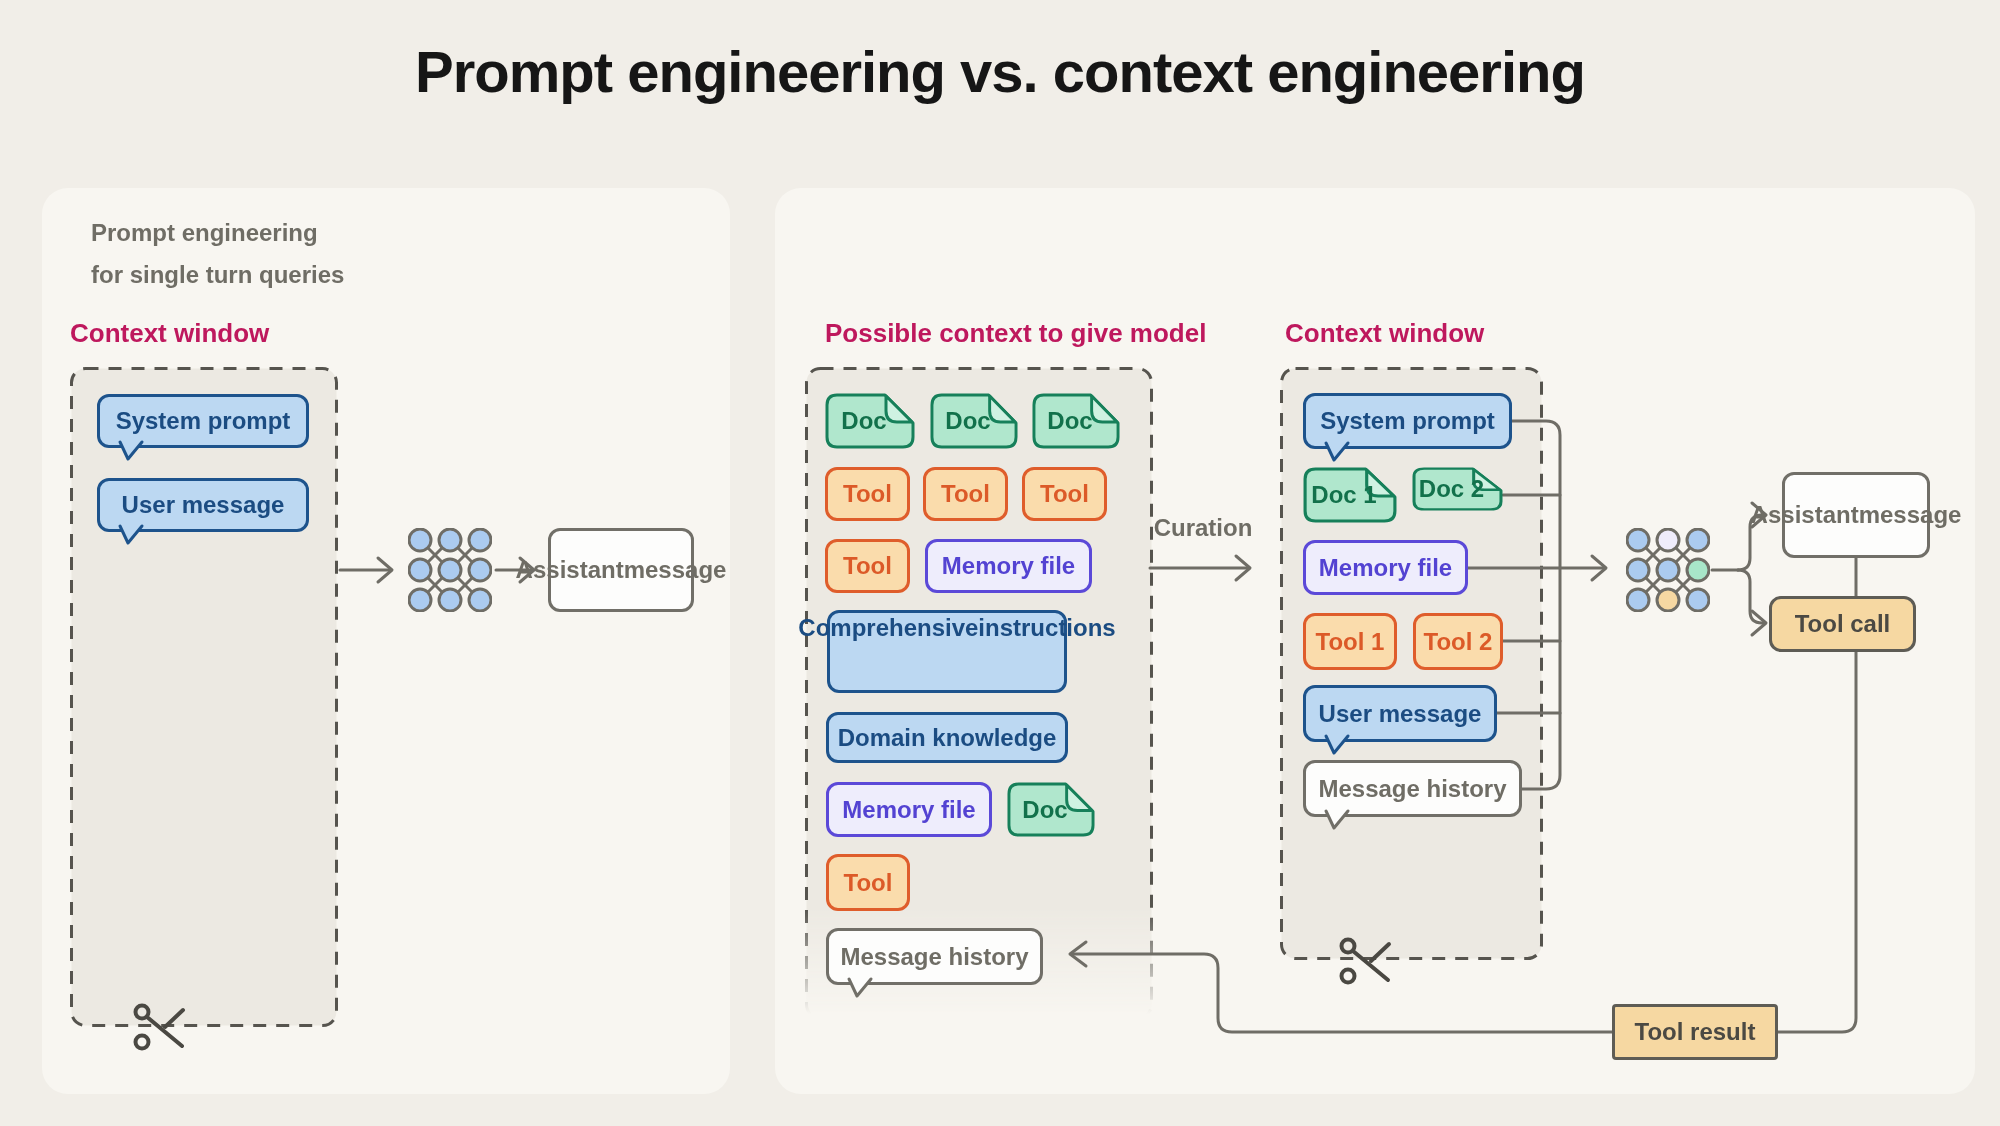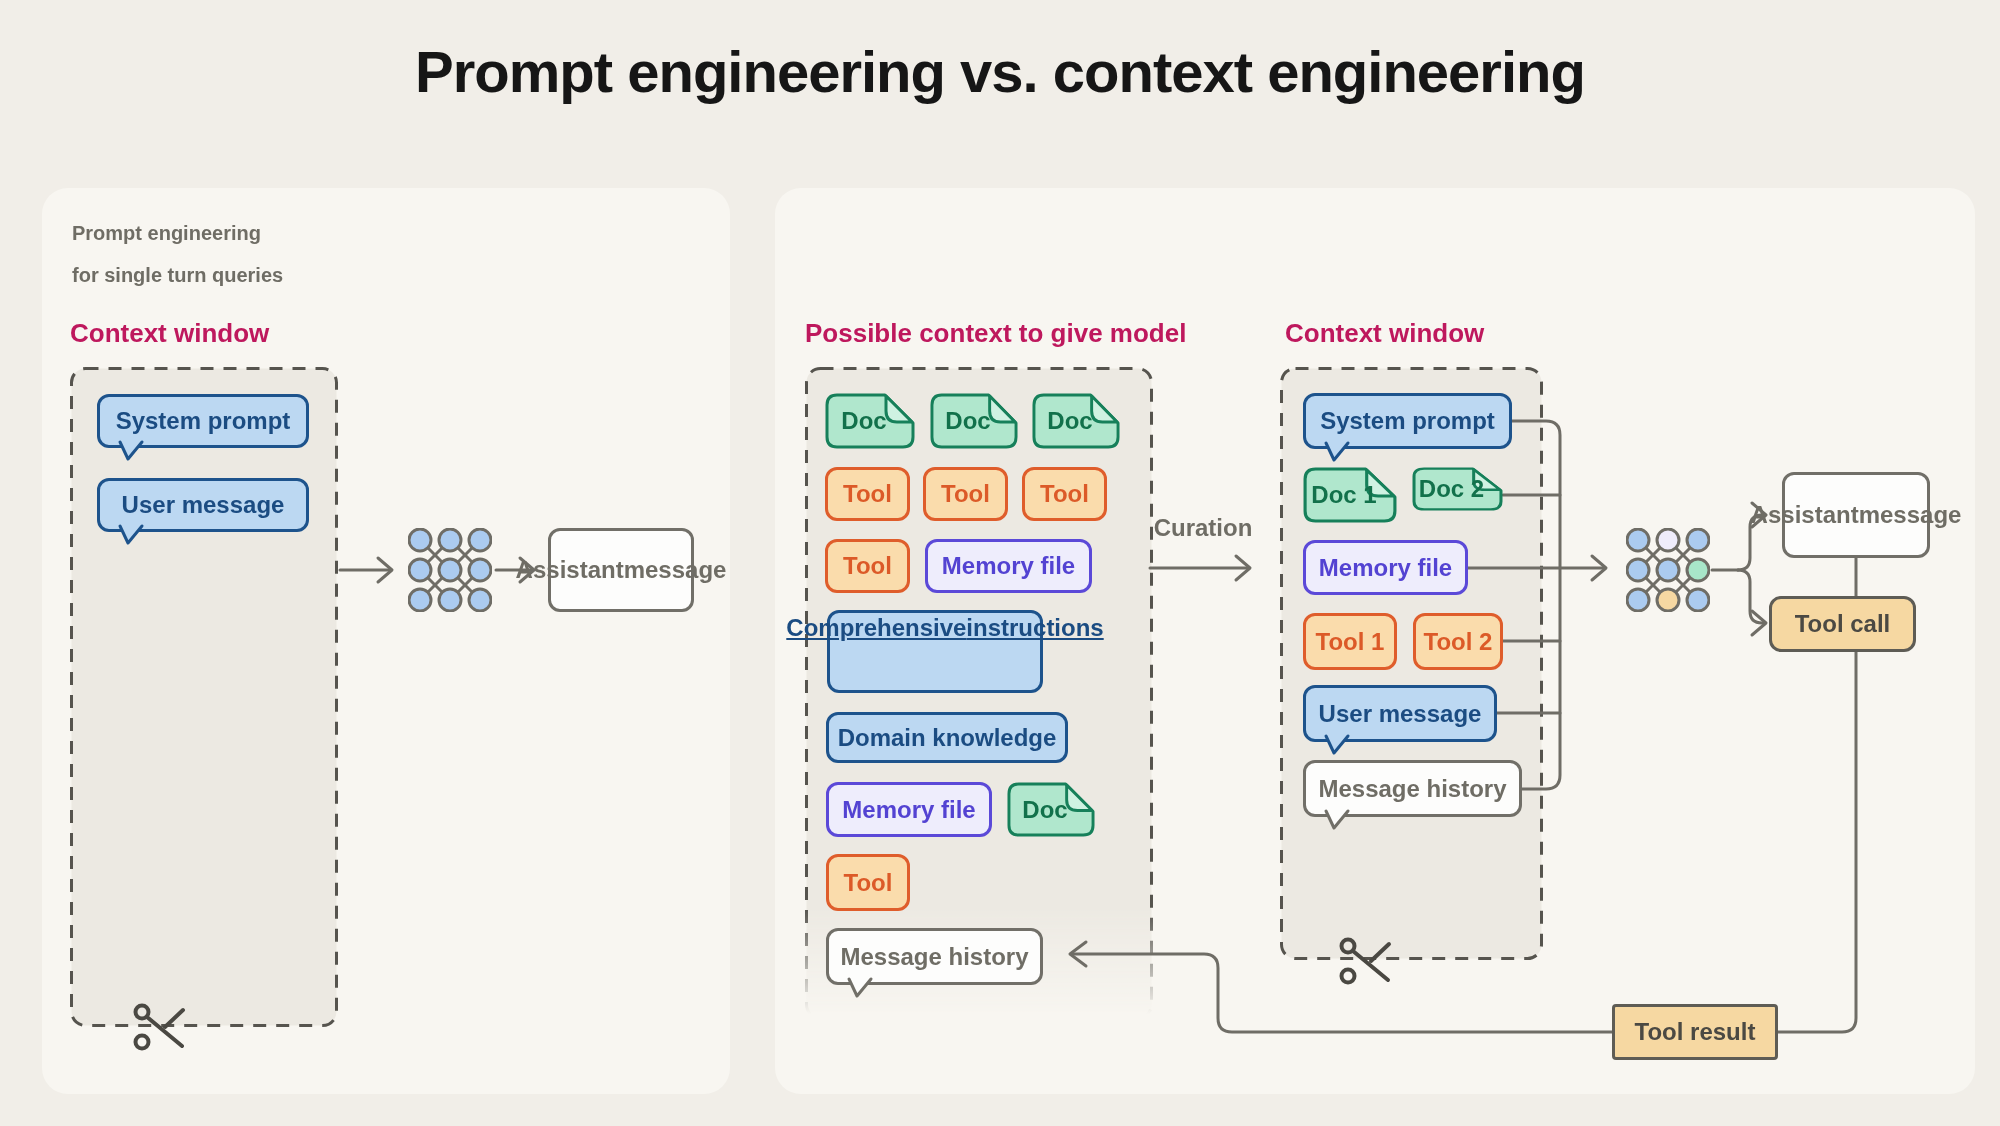--- a/index.html
+++ b/index.html
@@ -1,21 +1,21 @@
 <!DOCTYPE html>
 <html><head>
 <meta charset="utf-8">
 <style>
   html,body{margin:0;padding:0;background:#F1EEE8;}
   .canvas{position:relative;width:2000px;height:1126px;background:#F1EEE8;overflow:hidden;
           font-family:"Liberation Sans","DejaVu Sans",sans-serif;}
   .page-title{position:absolute;left:0;top:38px;width:2000px;text-align:center;
               font-size:58px;font-weight:700;color:#161616;letter-spacing:-1px;}
   .panel{position:absolute;top:188px;height:906px;background:#F8F6F1;border-radius:26px;z-index:0;}
-  .panel-heading{position:absolute;font-size:20px;line-height:42px;font-weight:700;color:#6F6D65;z-index:3;}
+  .panel-heading{position:absolute;font-size:24px;line-height:42px;font-weight:700;color:#6F6D65;z-index:3;margin-left:19px;}
   .sub-label{position:absolute;font-size:26px;font-weight:700;color:#be185d;z-index:3;}
   .dashedbox{position:absolute;z-index:1;}
   .box{position:absolute;box-sizing:border-box;border:3px solid;border-radius:12px;
        display:flex;align-items:center;justify-content:center;
        font-weight:700;font-size:24px;z-index:3;}
   .blue{background:#BCD8F2;border-color:#1D538C;color:#1B4C82;--bfill:#BCD8F2;--bstroke:#1D538C;}
   .orange{background:#FADCAC;border-color:#DF5D2B;color:#DC5A28;}
   .purple{background:#EEEDFC;border-color:#5B49D8;color:#5343D2;}
   .white{background:#FDFDFC;border-color:#716F68;color:#6F6D65;--bfill:#FDFDFC;--bstroke:#716F68;}
   .tan{background:#F6D8A2;border-color:#5E5C55;color:#4B4943;}
@@ -106,21 +106,21 @@
   </svg>
 
   <div class="box white multiline" style="left:548px;top:528px;width:146px;height:84px;">
     <span>Assistant</span>
     <span>message</span>
   </div>
 
   <div class="panel" style="left:775px;width:1200px;"></div>
 
 
-  <div class="sub-label" style="left:805px;top:318px;">Possible context to give model</div>
+  <div class="sub-label" style="left:825px;top:318px;">Possible context to give model</div>
   <div class="sub-label" style="left:1285px;top:318px;">Context window</div>
 
   <svg class="dashedbox" style="left:805px;top:367px;" width="348" height="660" viewBox="0 0 348 660">
     <defs>
       <linearGradient id="fadeGrad" x1="0" y1="0" x2="0" y2="1">
         <stop offset="0.82" stop-color="#ffffff"></stop>
           <stop offset="0.98" stop-color="#000000"></stop>
       </linearGradient>
       <mask id="fadeMask">
           <rect width="348" height="660" fill="url(#fadeGrad)"></rect>
@@ -167,21 +167,21 @@
     <span>Tool</span>
   </div>
 
   <div class="box orange" style="left:825px;top:539px;width:85px;height:54px;">
     <span>Tool</span>
   </div>
   <div class="box purple" style="left:925px;top:539px;width:167px;height:54px;">
     <span>Memory file</span>
   </div>
 
-  <div class="box blue multiline align-left" style="left:827px;top:610px;width:216px;height:83px;text-decoration:underline;">
+  <div class="box blue multiline align-left" style="left:827px;top:610px;width:240px;height:83px;">
     <span>Comprehensive</span>
     <span>instructions</span>
   </div>
 
   <div class="box blue" style="left:826px;top:712px;width:242px;height:51px;">
     <span>Domain knowledge</span>
   </div>
 
   <div class="box purple" style="left:826px;top:782px;width:166px;height:55px;">
     <span>Memory file</span>

